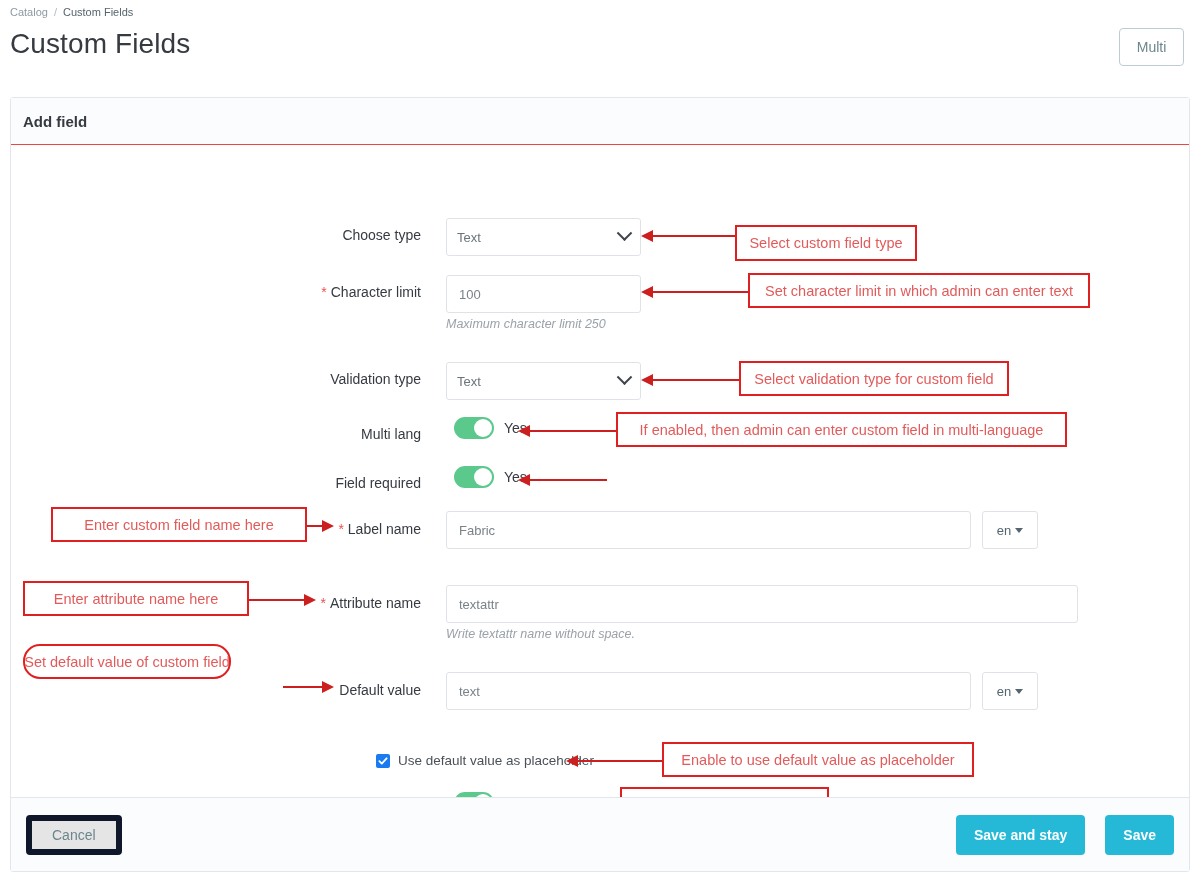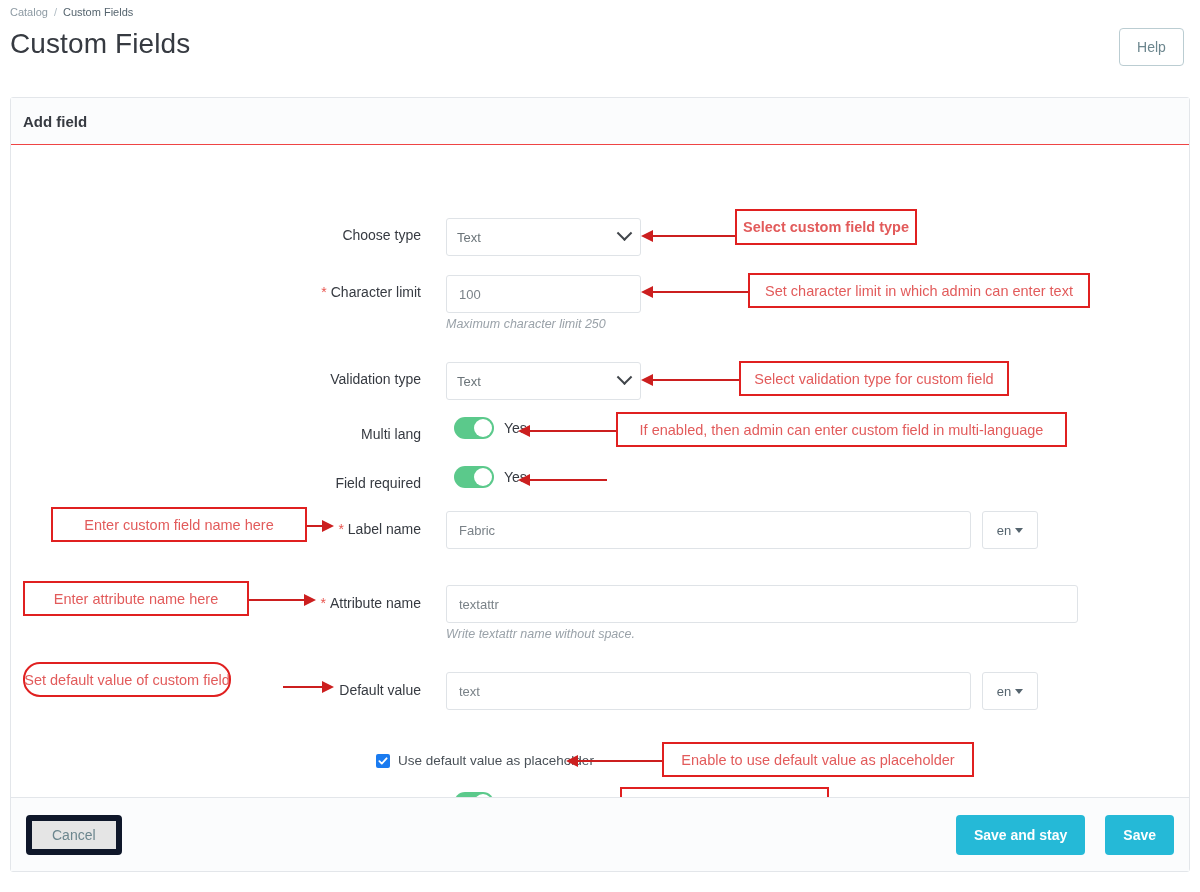--- a/index.html
+++ b/index.html
@@ -115,38 +115,38 @@
 </head>
 <body>
 
 <div id="root">
 
   <div class="page-head">
     <div class="breadcrumb">
       <span class="crumb-link">Catalog</span><span class="crumb-sep">/</span><span class="crumb-current">Custom Fields</span>
     </div>
     <div class="page-title">Custom Fields</div>
-    <button class="help-btn">Help</button>
+    <button class="help-btn">Multi</button>
   </div>
 
   <div class="card">
 
     <div class="card-header">
       <span class="card-title">Add field</span>
     </div>
 
     <div class="card-body">
 
       <div class="flabel" style="top:82px;">Choose type</div>
       <div class="fselect" style="left:435px; top:73px; width:195px;">
         <span class="sel-val">Text</span>
         <span class="chev"></span>
       </div>
       <div class="arrow left" style="left:641px; top:90px; width:83px;"></div>
-      <div class="anno" style="left:724px; top:64px; width:182px; height:36px;font-weight:bold;">Select custom field type</div>
+      <div class="anno" style="left:724px; top:80px; width:182px; height:36px;">Select custom field type</div>
 
       <div class="flabel" style="top:139px;">
         <span class="req-star">*</span><span>Character limit</span>
       </div>
       <div class="finput" style="left:435px; top:130px; width:195px;">
         <span>100</span>
       </div>
       <div class="fhelp" style="left:435px; top:172px;">Maximum character limit 250</div>
       <div class="arrow left" style="left:641px; top:146px; width:96px;"></div>
       <div class="anno" style="left:737px; top:128px; width:342px; height:35px;">Set character limit in which admin can enter text</div>
@@ -203,21 +203,21 @@
 
       <div class="flabel" style="top:537px;">Default value</div>
       <div class="finput" style="left:435px; top:527px; width:525px;">
         <span>text</span>
       </div>
       <div class="lang-btn" style="left:971px; top:527px;">
         <span>en</span>
         <span class="caret"></span>
       </div>
       <div class="arrow right" style="left:272px; top:541px; width:40px;"></div>
-      <div class="anno" style="left:12px; top:517px; width:208px; height:35px;border-radius:17px;">Set default value of custom field</div>
+      <div class="anno" style="left:12px; top:499px; width:208px; height:35px;border-radius:17px;">Set default value of custom field</div>
 
       <div class="cb-wrap" style="left:365px; top:608px;">
         <span class="cb">
           <svg width="10" height="10" viewBox="0 0 10 10">
               <path d="M1.4 5.2 L3.8 7.6 L8.6 2.3" stroke="#fff" stroke-width="1.8" fill="none" stroke-linecap="round" stroke-linejoin="round"></path>
             </svg>
         </span>
         <span class="cb-label">Use default value as placeholder</span>
       </div>
       <div class="arrow left" style="left:566px; top:615px; width:85px;"></div>

